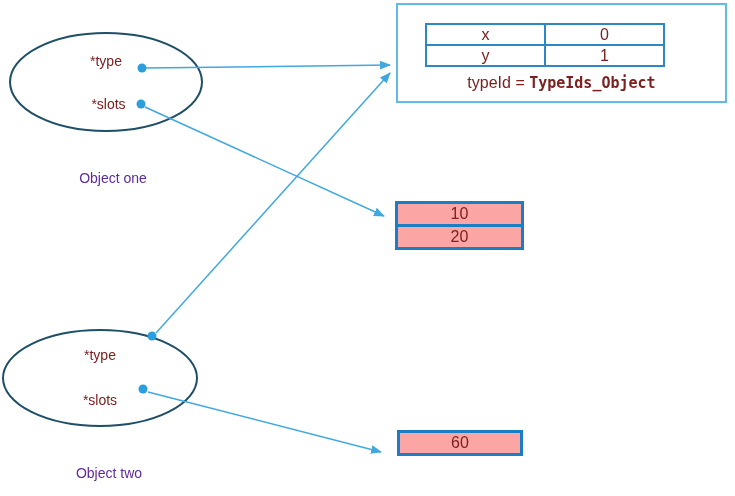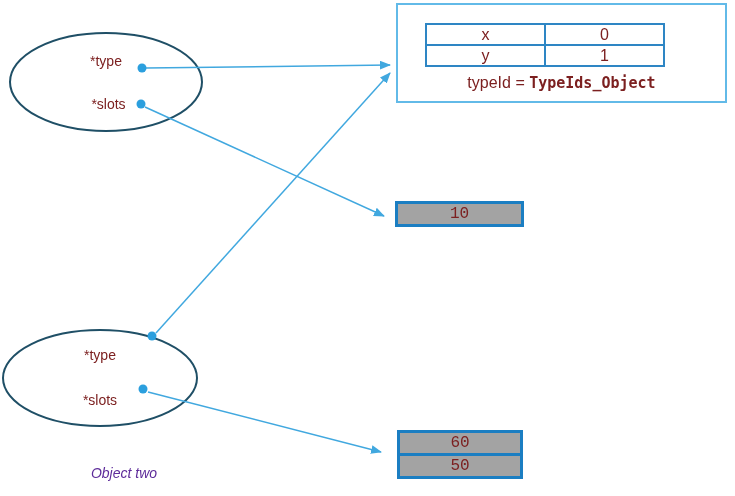--- a/index.html
+++ b/index.html
@@ -50,23 +50,22 @@
   }
   .typeid .mono{
     font-family:"DejaVu Sans Mono","Liberation Mono",monospace;
     font-weight:bold;
     font-size:15px;
   }
   .array-box{
     position:absolute;
     width:123px;
     border:3px solid var(--array-border,#1b7ec2);
-    background:#a3a3a3;
+    background:#fca5a5;
     box-sizing:content-box;
-    font-family:Liberation Mono, monospace;
   }
   .array-cell{
     height:20px;
     line-height:20px;
     text-align:center;
     font-size:16px;
     color:var(--maroon,#7c2020);
   }
   .array-cell + .array-cell{
     border-top:3px solid var(--array-border,#1b7ec2);
@@ -93,24 +92,25 @@
     <line x1="148" y1="392" x2="381" y2="452" stroke="var(--arrow-blue,#41a8df)" stroke-width="1.5" marker-end="url(#arrowhead)"></line>
 
     <circle cx="142" cy="68" r="4.5" fill="var(--dot-blue,#2b9fde)"></circle>
     <circle cx="141" cy="104" r="4.5" fill="var(--dot-blue,#2b9fde)"></circle>
     <circle cx="152" cy="336" r="4.5" fill="var(--dot-blue,#2b9fde)"></circle>
     <circle cx="143" cy="389" r="4.5" fill="var(--dot-blue,#2b9fde)"></circle>
   </svg>
 
   <div class="lbl maroon" style="left:56px;top:49px;width:100px;">*type</div>
   <div class="lbl maroon" style="left:56px;top:92px;width:105px;">*slots</div>
+  <div class="lbl purple" style="left:58px;top:166px;width:110px;">Object one</div>
 
   <div class="lbl maroon" style="left:50px;top:343px;width:100px;">*type</div>
   <div class="lbl maroon" style="left:50px;top:388px;width:100px;">*slots</div>
-  <div class="lbl purple" style="left:69px;top:461px;width:110px;font-style:italic;">Object two</div>
+  <div class="lbl purple" style="left:54px;top:461px;width:110px;">Object two</div>
 
   <div class="type-box">
     <table class="kv-table">
       <tbody>
         <tr>
           <td>x</td>
           <td>0</td>
         </tr>
         <tr>
           <td>y</td>
@@ -118,19 +118,19 @@
         </tr>
       </tbody>
     </table>
     <div class="typeid">
       <span>typeId = </span><span class="mono">TypeIds_Object</span>
     </div>
   </div>
 
   <div class="array-box" style="left:395px;top:201px;">
     <div class="array-cell">10</div>
+    <div class="array-cell">20</div>
   </div>
   <div class="array-box" style="left:397px;top:430px;width:120px;">
     <div class="array-cell">60</div>
-    <div class="array-cell">50</div>
   </div>
 
 </div>
 
 </body></html>

